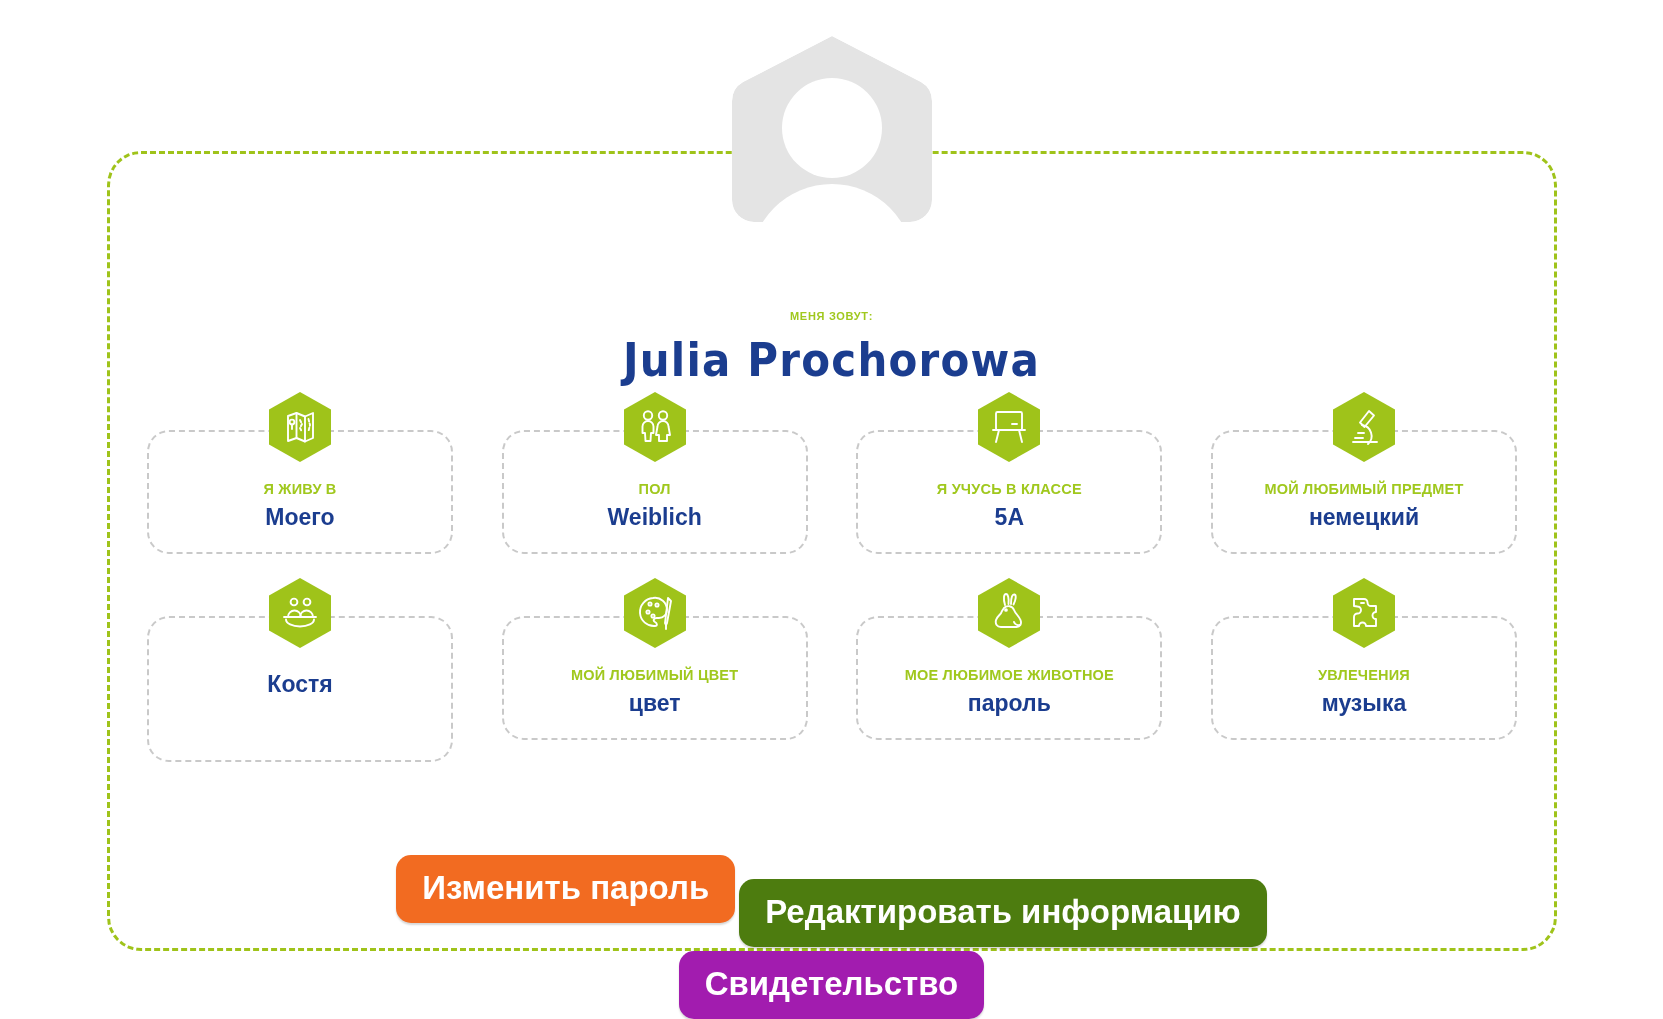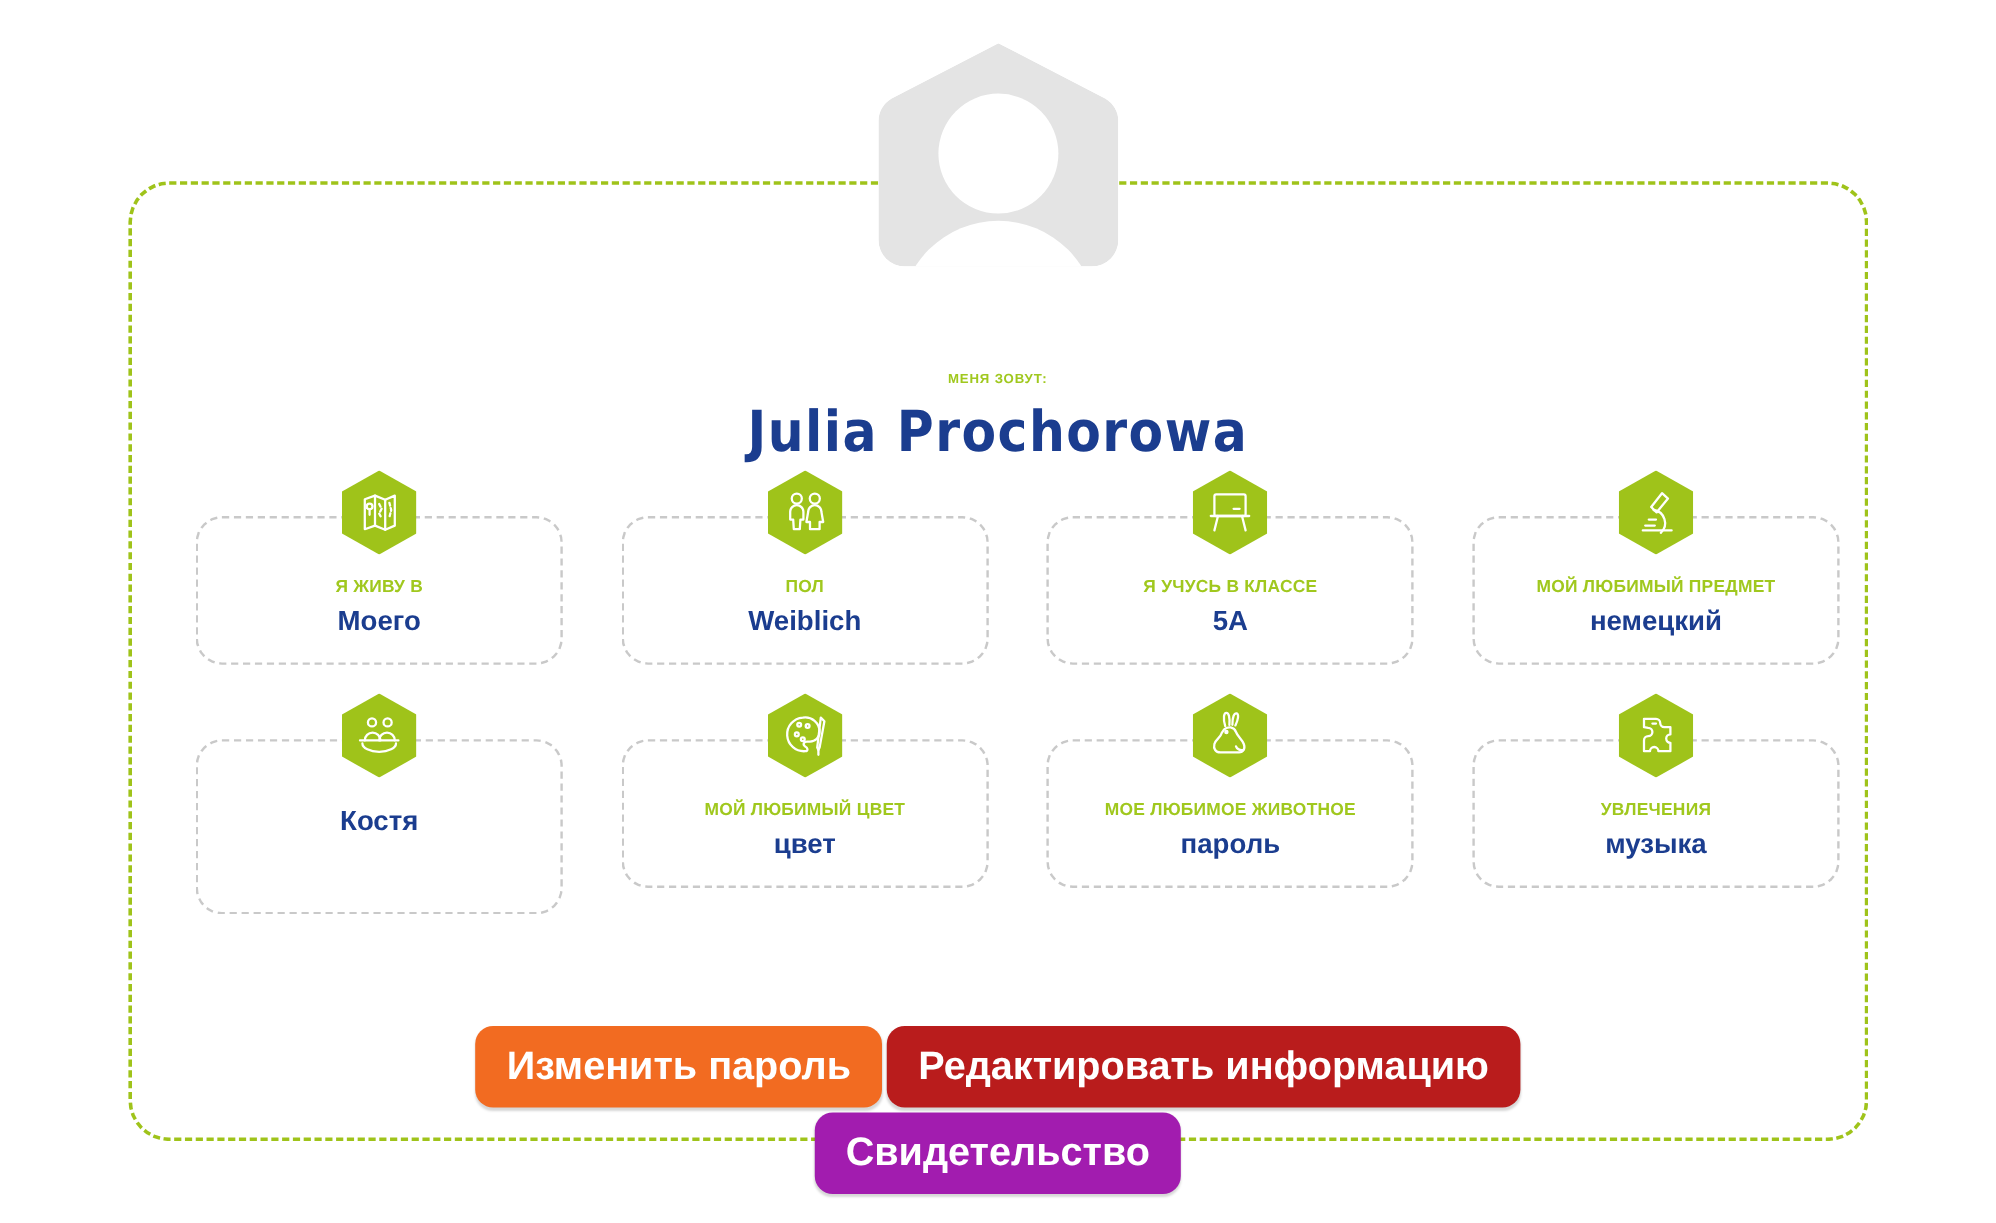--- a/index.html
+++ b/index.html
@@ -60,21 +60,21 @@
     letter-spacing: 1.2px;
     color: #1b3d8f;
     font-family: "DejaVu Sans", sans-serif;
     transform: scaleY(1.12);
     transform-origin: top center;
   }
 
   
   .grid {
     position: absolute;
-    left: 123px;
+    left: 107px;
     top: 430px;
     width: 1450px;
     z-index: 4;
   }
   .grid-row {
     display: flex;
     justify-content: space-between;
     padding: 0 40px;
   }
   .grid-row.row2 { margin-top: 62px; }
@@ -151,21 +151,21 @@
     font-size: 33px;
     font-weight: 700;
     line-height: 1;
     padding: 16px 26px 19px;
     border-radius: 15px;
     cursor: pointer;
     box-shadow: 0 2px 2px rgba(0,0,0,0.16);
     white-space: nowrap;
   }
   .btn-orange { background: #f26b21; }
-  .btn-blue   { background: #b91c1c; margin-left: 4px; }
+  .btn-blue   { background: #4d7c0f; margin-left: 4px; margin-top: 24px; }
   .btn-green  { background: #a21caf; }
 </style>
 </head>
 <body>
 
 <div class="avatar-wrap">
   <svg viewBox="0 0 214 190" xmlns="http://www.w3.org/2000/svg">
     <defs>
       <clipPath id="badgeClip">
         <path d="M107 2 L196 48 a22 22 0 0 1 11 19 L207 166 a22 22 0 0 1 -22 22 L29 188 a22 22 0 0 1 -22 -22 L7 67 a22 22 0 0 1 11 -19 Z"></path>

